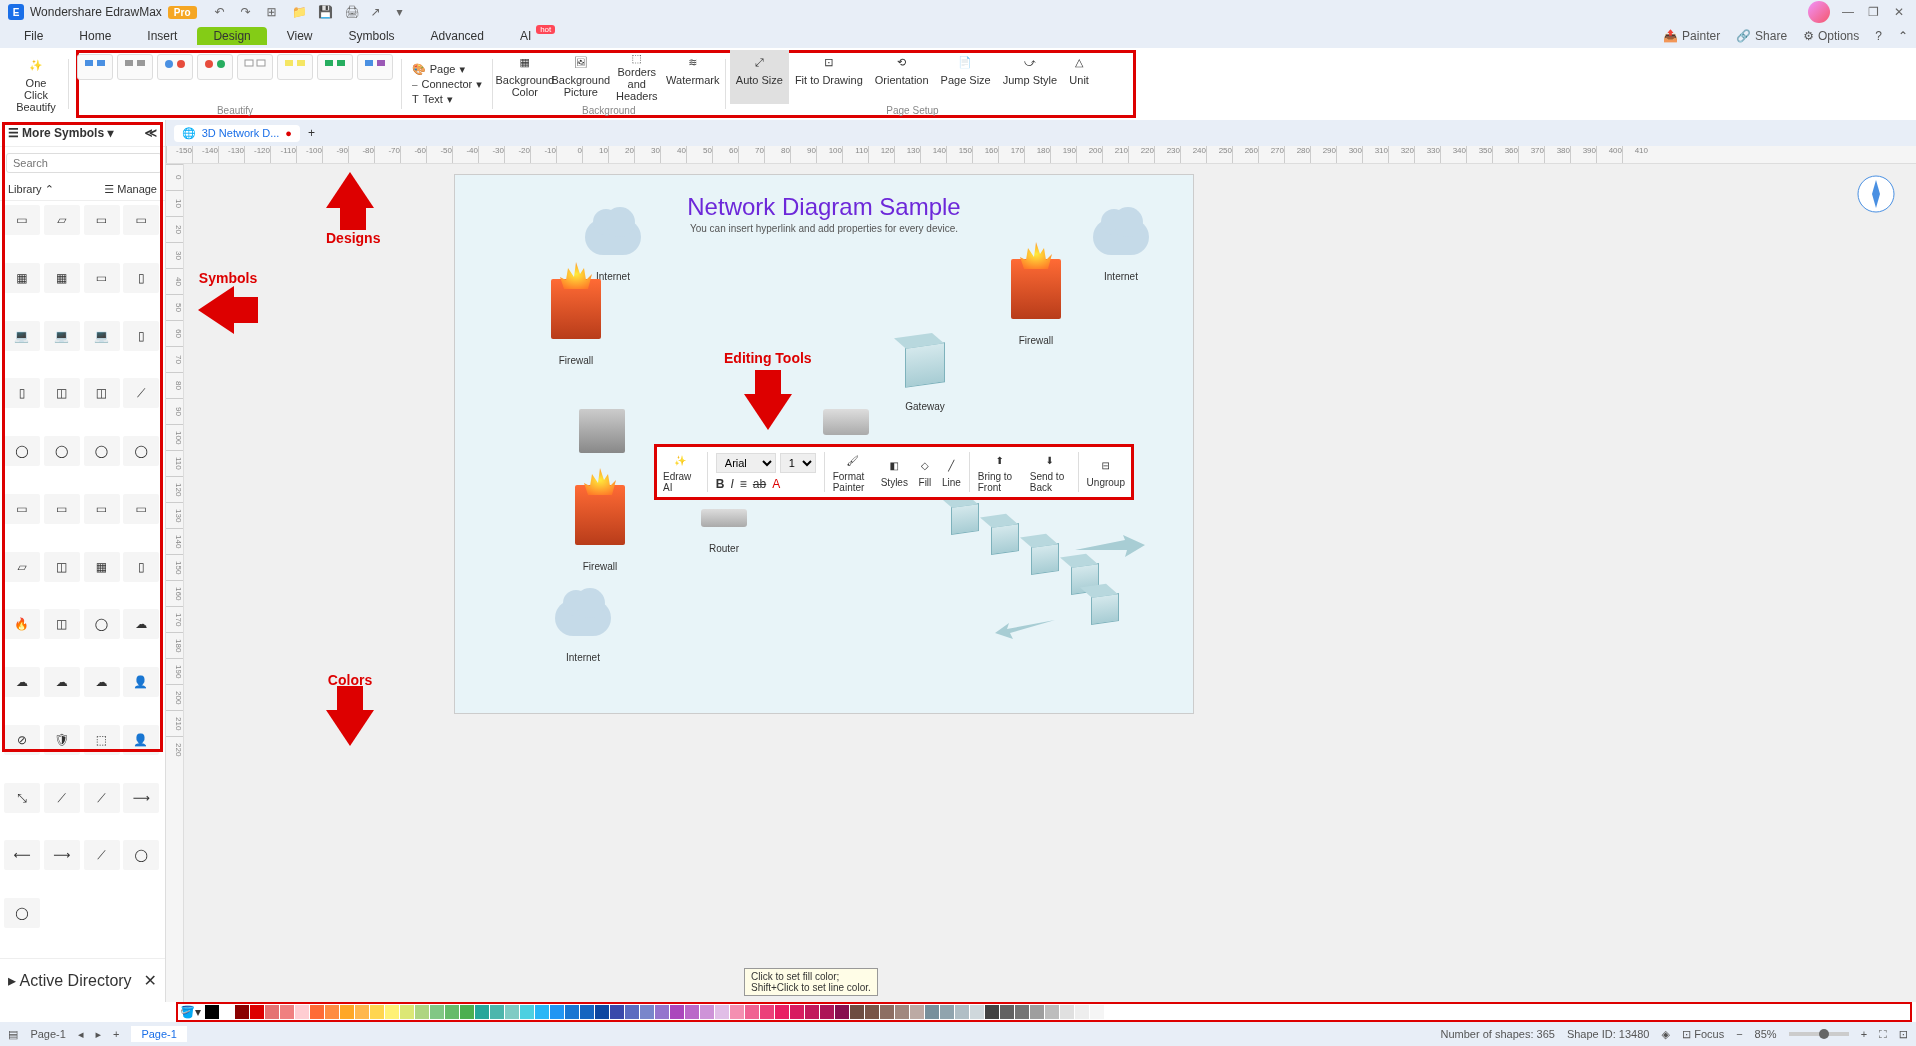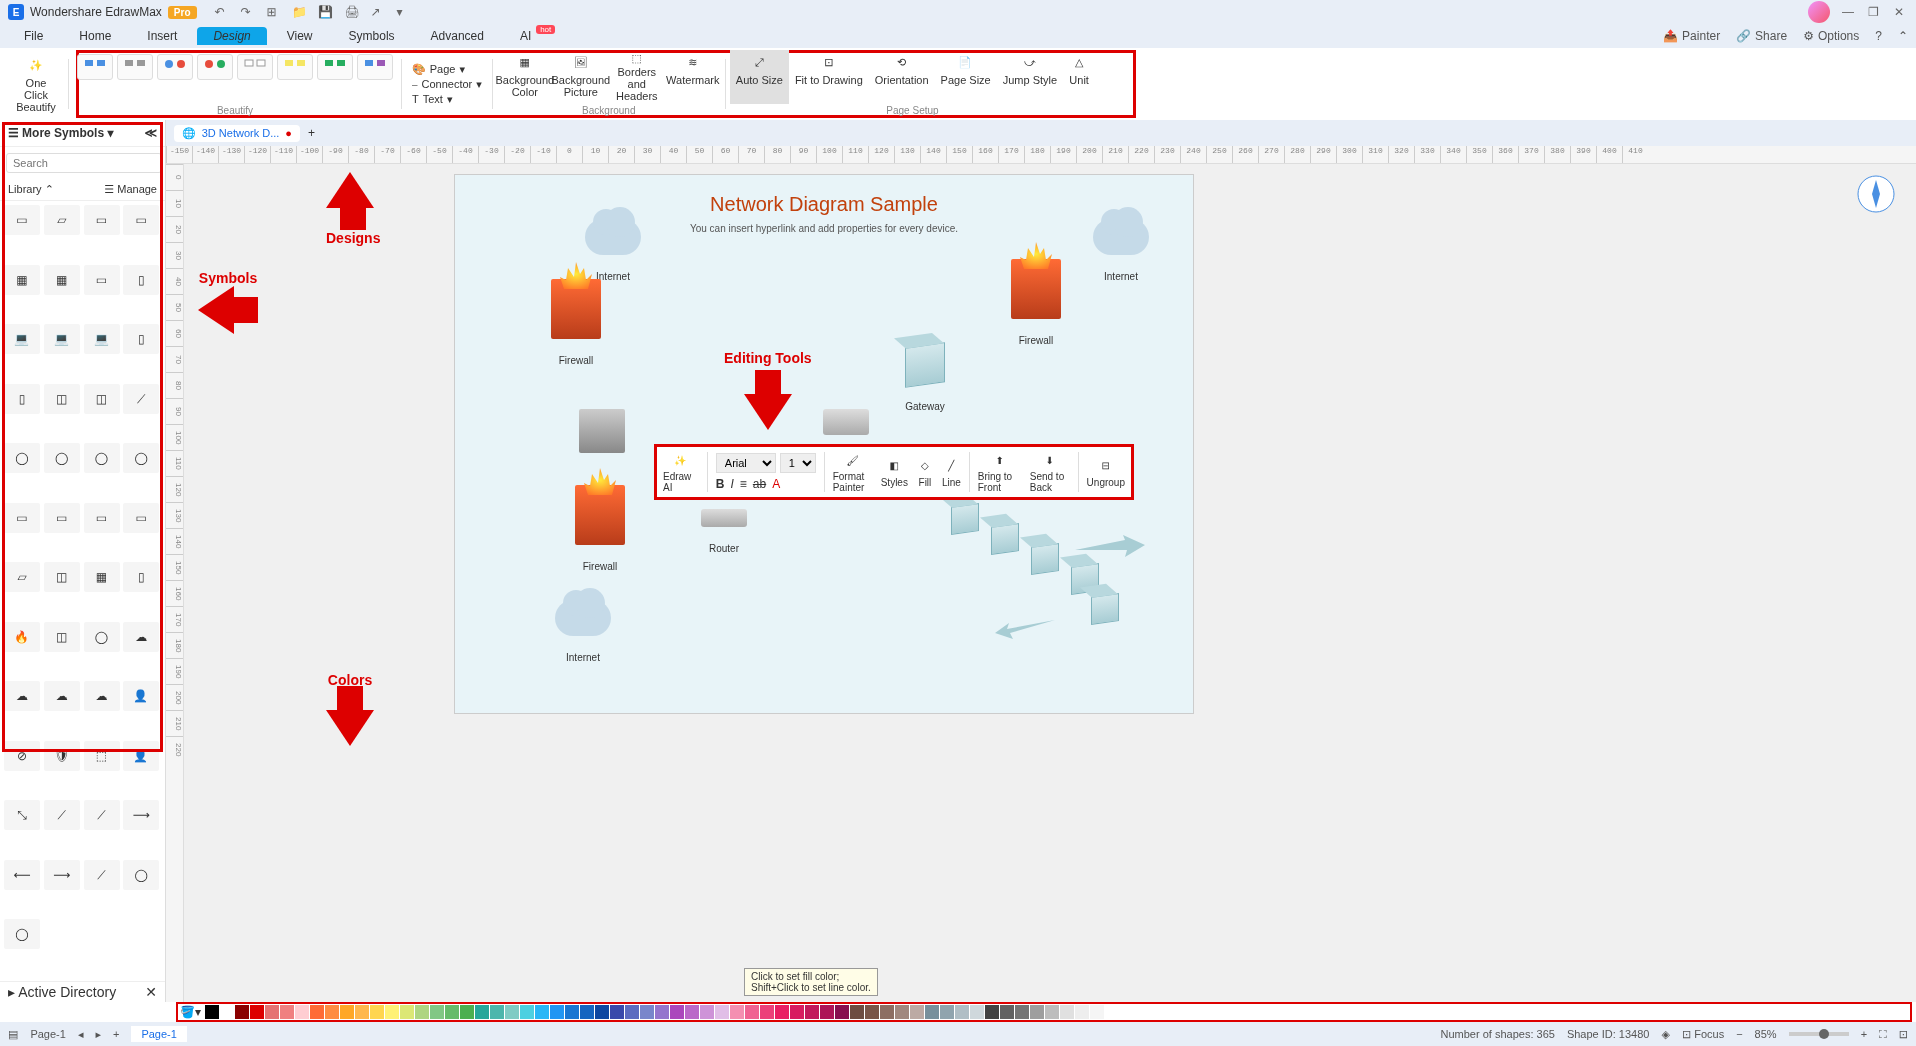--- a/index.html
+++ b/index.html
@@ -14,21 +14,21 @@
 .qa-toolbar { display: flex; gap: 12px; margin-left: 12px; }
 .qa-icon { width: 14px; height: 14px; color: #666; cursor: pointer; }
 .titlebar-right { display: flex; align-items: center; gap: 12px; }
 .win-btn { width: 14px; height: 14px; color: #666; cursor: pointer; }
 .user-avatar { width: 22px; height: 22px; border-radius: 50%; background: linear-gradient(135deg, #f093fb, #f5576c); }
 
 
 .menubar { height: 24px; background: #e8eef7; display: flex; align-items: center; padding: 0 8px; justify-content: space-between; }
 .menu-left { display: flex; gap: 4px; }
 .menu-item { padding: 2px 16px; cursor: pointer; position: relative; color: #333; font-size: 12px; }
-.menu-item.active { background: #0ea5e9; border-radius: 4px 4px 0 0; font-style: italic; }
+.menu-item.active { background: #84cc16; border-radius: 4px 4px 0 0; }
 .hot-badge { background: #ff4757; color: white; font-size: 8px; padding: 0 4px; border-radius: 3px; position: absolute; top: -2px; right: -8px; }
 .menu-right { display: flex; gap: 16px; align-items: center; }
 .menu-right-item { display: flex; align-items: center; gap: 4px; cursor: pointer; color: #555; }
 
 
 .ribbon { height: 72px; background: white; display: flex; align-items: center; padding: 2px 8px; position: relative; }
 .ribbon-redbox { position: absolute; left: 76px; top: 2px; width: 1060px; height: 68px; border: 3px solid #d00; pointer-events: none; }
 .ribbon-btn { display: flex; flex-direction: column; align-items: center; padding: 2px 6px; cursor: pointer; font-size: 11px; gap: 2px; text-align: center; line-height: 1.1; }
 .ribbon-btn-lg { width: 56px; }
 .ribbon-icon { width: 20px; height: 20px; display: flex; align-items: center; justify-content: center; }
@@ -45,34 +45,34 @@
 
 .sidebar { width: 166px; background: white; border-right: 1px solid #ddd; display: flex; flex-direction: column; position: relative; }
 .sidebar-redbox { position: absolute; left: 2px; top: 2px; right: 2px; height: 630px; border: 3px solid #d00; pointer-events: none; z-index: 10; }
 .more-symbols { padding: 6px 8px; font-size: 12px; font-weight: bold; display: flex; align-items: center; justify-content: space-between; border-bottom: 1px solid #eee; }
 .search-row { display: flex; padding: 6px; gap: 4px; }
 .search-input { flex: 1; border: 1px solid #ddd; padding: 3px 6px; font-size: 11px; border-radius: 3px; }
 .search-btn { background: #1a6fe8; color: white; border: none; padding: 3px 10px; border-radius: 3px; font-size: 11px; cursor: pointer; }
 .library-header { display: flex; justify-content: space-between; padding: 4px 8px; font-size: 11px; border-bottom: 1px solid #eee; }
 .symbols-grid { display: grid; grid-template-columns: repeat(4, 1fr); gap: 2px; padding: 4px; overflow-y: auto; flex: 1; }
 .symbol-item { width: 36px; height: 30px; background: #f5f5f5; border-radius: 2px; display: flex; align-items: center; justify-content: center; }
-.active-dir { padding: 2px 8px; border-top: 1px solid #eee; display: flex; justify-content: space-between; font-size: 14px; }
+.active-dir { padding: 12px 8px; border-top: 1px solid #eee; display: flex; justify-content: space-between; font-size: 16px; }
 
 
 .canvas-area { flex: 1; display: flex; flex-direction: column; background: #f0f0f0; position: relative; }
 .tab-bar { height: 26px; background: #e8eef7; display: flex; align-items: center; padding: 0 8px; gap: 8px; }
 .doc-tab { display: flex; align-items: center; gap: 6px; padding: 2px 8px; background: white; border-radius: 4px; font-size: 11px; color: #1a6fe8; }
 .ruler-h { height: 18px; background: #f5f5f5; border-bottom: 1px solid #ddd; display: flex; font-size: 8px; color: #888; overflow: hidden; }
-.ruler-tick { flex: 0 0 26px; border-left: 1px solid #ccc; text-align: center; font-family: Liberation Mono, monospace; }
+.ruler-tick { flex: 0 0 26px; border-left: 1px solid #ccc; text-align: right; }
 .canvas-wrap { flex: 1; display: flex; overflow: hidden; }
 .ruler-v { width: 18px; background: #f5f5f5; border-right: 1px solid #ddd; display: flex; flex-direction: column; font-size: 8px; color: #888; }
 .ruler-v-tick { flex: 0 0 26px; border-top: 1px solid #ccc; writing-mode: vertical-rl; text-align: center; }
 .canvas { flex: 1; background: #f0f0f0; overflow: auto; position: relative; }
 .page { position: absolute; left: 270px; top: 10px; width: 740px; height: 540px; background: #e8f4f8; border: 1px solid #ccc; }
-.page-title { position: absolute; top: 18px; left: 0; right: 0; text-align: center; font-size: 20px; color: #c2410c; font-weight: 500; }
+.page-title { position: absolute; top: 18px; left: 0; right: 0; text-align: center; font-size: 24px; color: #6d28d9; font-weight: 500; }
 .page-subtitle { position: absolute; top: 48px; left: 0; right: 0; text-align: center; font-size: 10px; color: #555; }
 
 
 .anno { position: absolute; z-index: 5; }
 .anno-arrow-up { width: 0; height: 0; border-left: 24px solid transparent; border-right: 24px solid transparent; border-bottom: 36px solid #d00; }
 .anno-arrow-up-body { width: 26px; height: 24px; background: #d00; margin: 0 auto; margin-top: -2px; }
 .anno-arrow-down { width: 0; height: 0; border-left: 24px solid transparent; border-right: 24px solid transparent; border-top: 36px solid #d00; }
 .anno-arrow-left { width: 0; height: 0; border-top: 24px solid transparent; border-bottom: 24px solid transparent; border-right: 36px solid #d00; }
 .anno-arrow-left-body { width: 24px; height: 26px; background: #d00; }
 .anno-label { color: #d00; font-weight: bold; font-size: 14px; text-align: center; }

